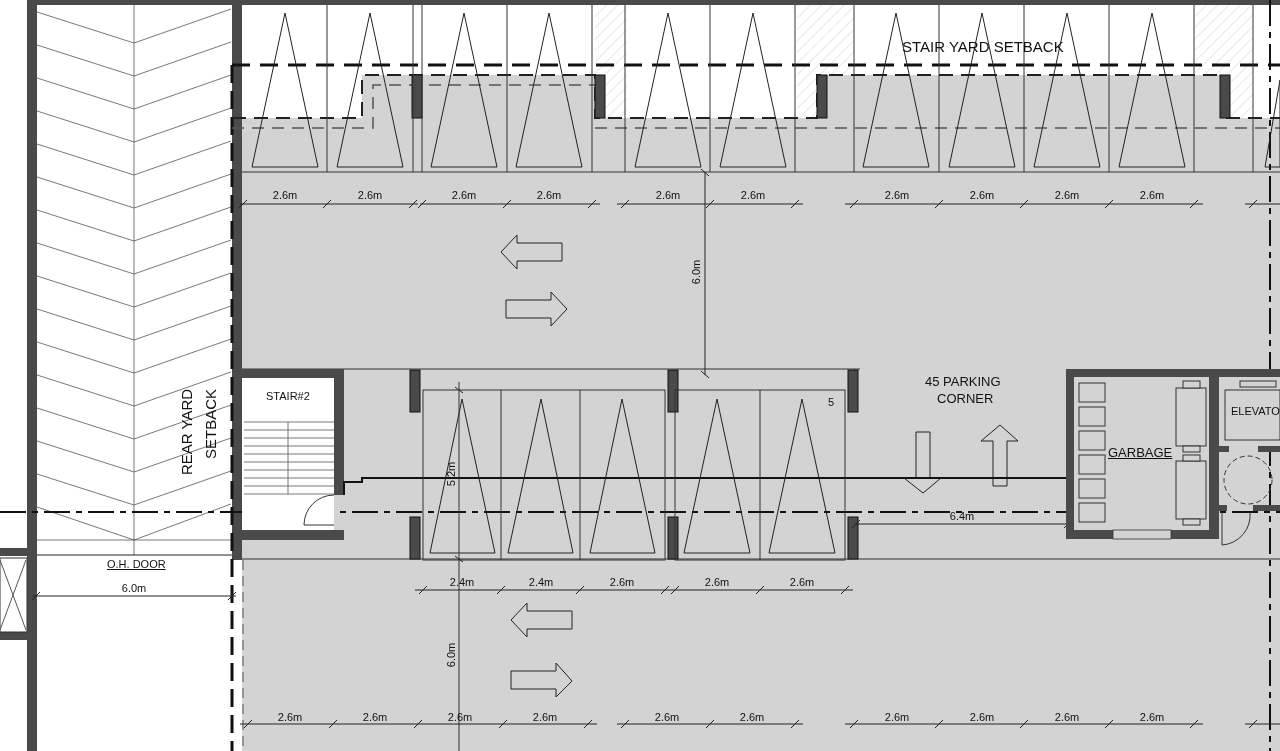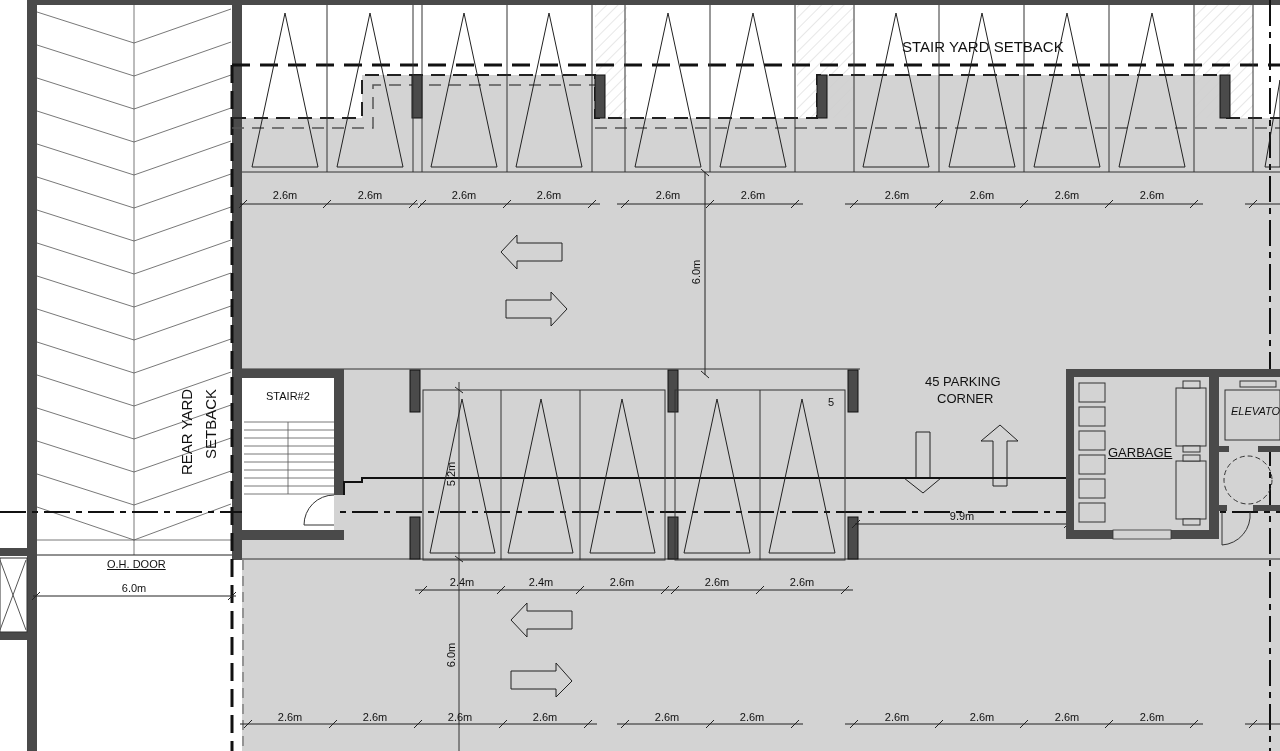--- a/index.html
+++ b/index.html
@@ -275,21 +275,21 @@
   <line x1="228" y1="600" x2="236" y2="592" stroke="#222"></line>
 </svg>
 
 <div class="lbl big" style="left:902px; top:39px;">STAIR YARD SETBACK</div>
 <div class="lbl big" style="left:186px; top:432px; transform:translate(-50%,-50%) rotate(-90deg);">REAR YARD</div>
 <div class="lbl big" style="left:210px; top:424px; transform:translate(-50%,-50%) rotate(-90deg);">SETBACK</div>
 <div class="lbl sm" style="left:266px; top:391px;">STAIR#2</div>
 <div class="lbl mid" style="left:925px; top:375px;">45 PARKING</div>
 <div class="lbl mid" style="left:937px; top:392px;">CORNER</div>
 <div class="lbl mid" style="left:1108px; top:446px;text-decoration:underline;">GARBAGE</div>
-<div class="lbl sm" style="left:1231px; top:406px;font-style:italic;">ELEVATO</div>
+<div class="lbl sm" style="left:1231px; top:406px;">ELEVATO</div>
 <div class="lbl sm" style="left:107px; top:559px;text-decoration:underline;">O.H.  DOOR</div>
 <div class="lbl sm" style="left:828px; top:397px;">5</div>
 
 <div class="lbl dim" style="left:285px; top:190px;">2.6m</div>
 <div class="lbl dim" style="left:370px; top:190px;">2.6m</div>
 <div class="lbl dim" style="left:464px; top:190px;">2.6m</div>
 <div class="lbl dim" style="left:549px; top:190px;">2.6m</div>
 <div class="lbl dim" style="left:668px; top:190px;">2.6m</div>
 <div class="lbl dim" style="left:753px; top:190px;">2.6m</div>
 <div class="lbl dim" style="left:897px; top:190px;">2.6m</div>
@@ -310,14 +310,14 @@
 <div class="lbl dim" style="left:667px; top:712px;">2.6m</div>
 <div class="lbl dim" style="left:752px; top:712px;">2.6m</div>
 <div class="lbl dim" style="left:897px; top:712px;">2.6m</div>
 <div class="lbl dim" style="left:982px; top:712px;">2.6m</div>
 <div class="lbl dim" style="left:1067px; top:712px;">2.6m</div>
 <div class="lbl dim" style="left:1152px; top:712px;">2.6m</div>
 
 <div class="lbl vdim" style="left:696px; top:272px;">6.0m</div>
 <div class="lbl vdim" style="left:451px; top:655px;">6.0m</div>
 <div class="lbl vdim" style="left:451px; top:474px;">5.2m</div>
-<div class="lbl dim" style="left:962px; top:511px;">9.9m</div>
+<div class="lbl dim" style="left:962px; top:511px;">6.4m</div>
 <div class="lbl dim" style="left:134px; top:583px;">6.0m</div>
 
 </body></html>

